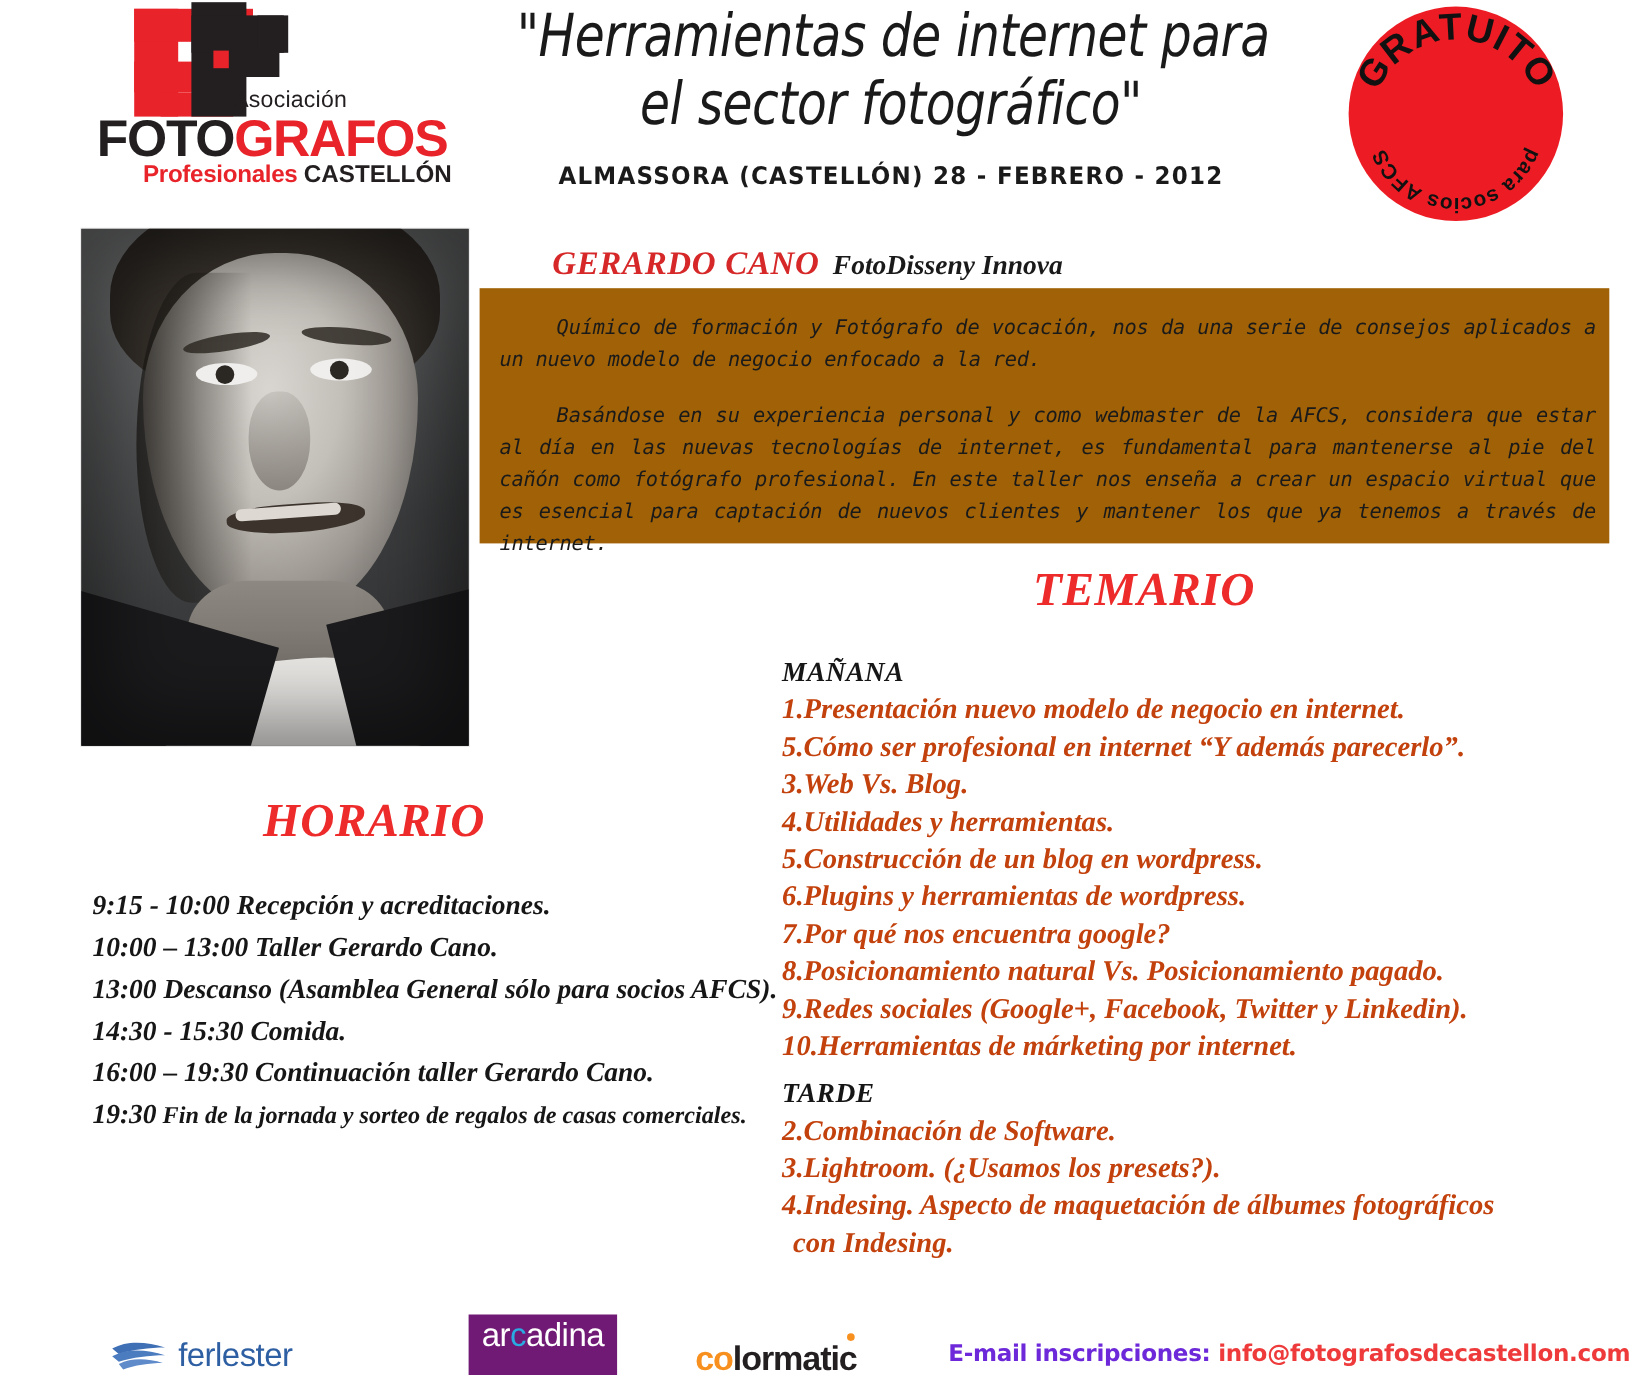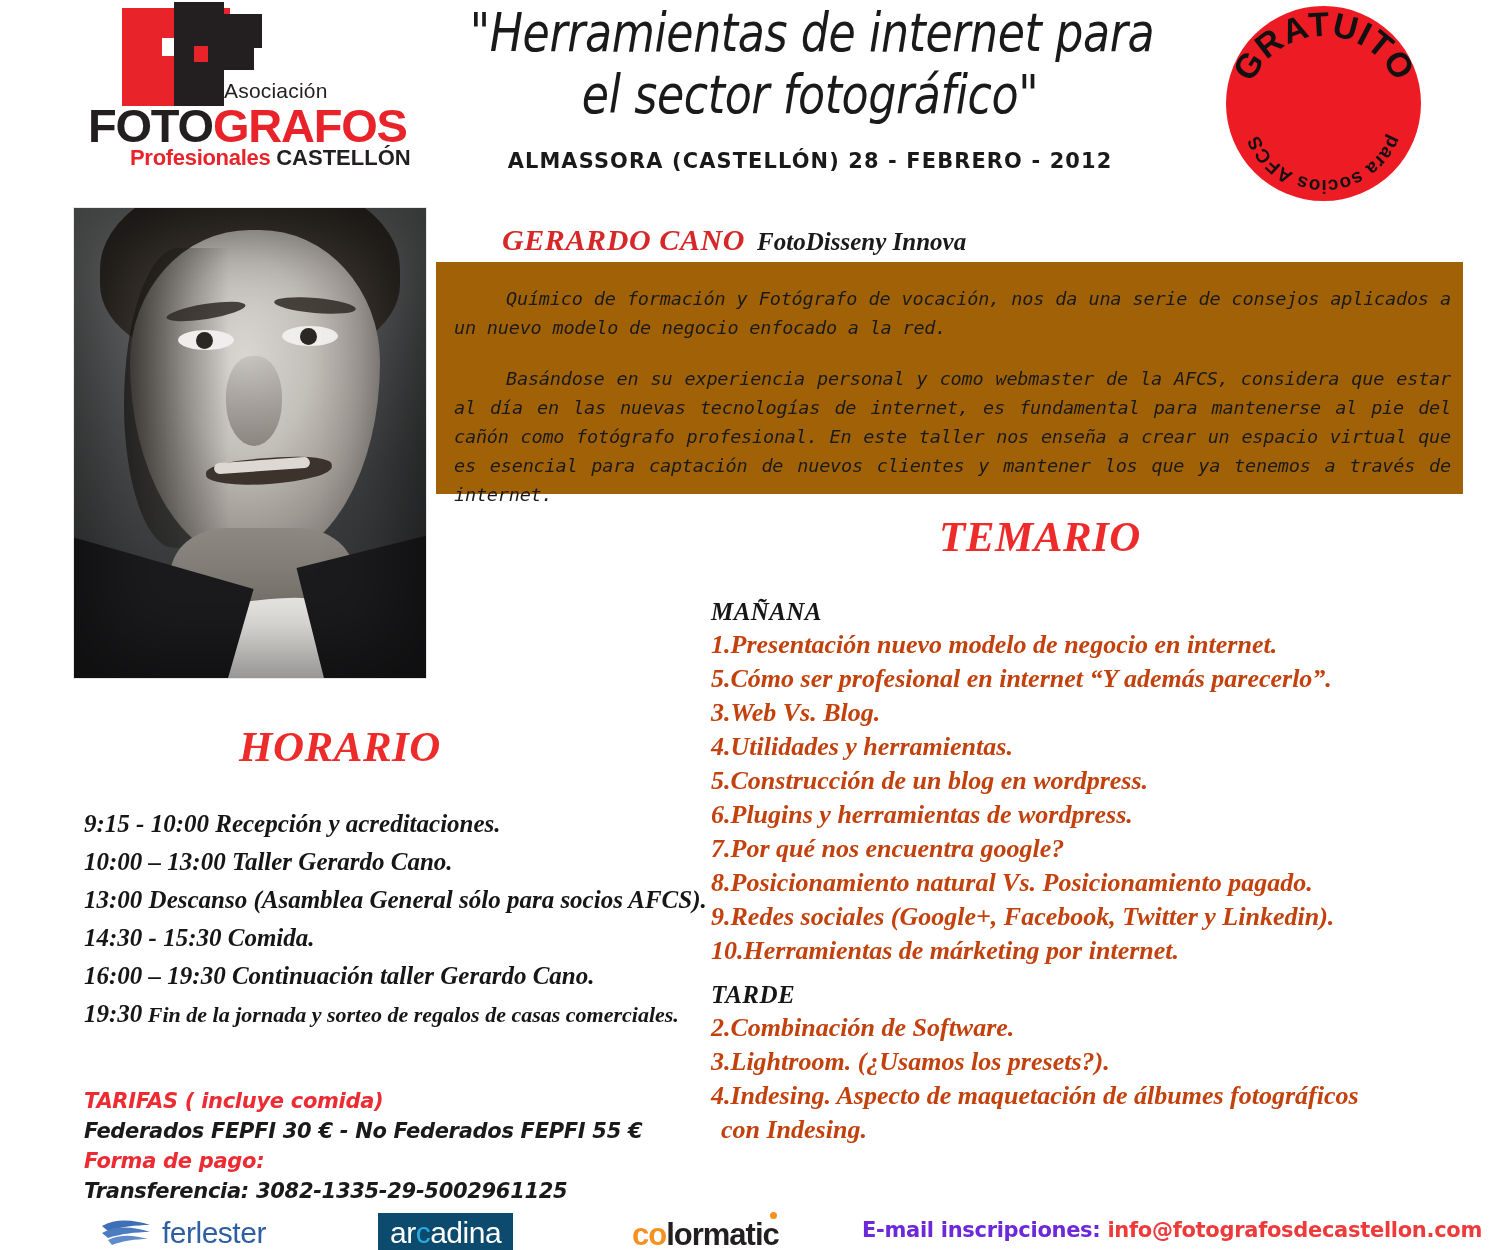--- a/index.html
+++ b/index.html
@@ -35,21 +35,21 @@
     height: 104px;
   }
   
   .f-bar-v  { position:absolute; background:#E8232A; }
   .f-bar-h  { position:absolute; background:#E8232A; }
   .t-bar-v  { position:absolute; background:#231F20; }
   .t-bar-h  { position:absolute; background:#231F20; }
 
   .logo-asoc {
     position: absolute;
-    left: 136px;
+    left: 124px;
     top: 77px;
     font-family: "Liberation Sans", sans-serif;
     font-size: 21px;
     color: #231F20;
     letter-spacing: .2px;
   }
   .logo-fotografos {
     position: absolute;
     left: 0px;
     top: 96px;
@@ -377,27 +377,28 @@
   .ferl-text {
     font-family: "Liberation Sans", sans-serif;
     font-size: 30px;
     color: #2E5FA3;
     vertical-align: middle;
     letter-spacing: -.5px;
   }
   
   #spon-arcadina { left: 278px; }
   .arc-box {
-    background: #0c4a6e;
-    padding: 5px 12px 2px 12px;
+    background: #701a75;
+    padding: 5px 12px 20px 12px;
     font-family: "Liberation Sans", sans-serif;
     font-size: 30px;
     color: #ffffff;
     letter-spacing: -.5px;
     line-height: 1;
+    margin-left: 48px;
   }
   .arc-box .c { color: #29ABE2; }
   
   #spon-colormatic { left: 532px; }
   .col-text {
     font-family: "Liberation Sans", sans-serif;
     font-weight: 700;
     font-size: 31px;
     color: #231F20;
     letter-spacing: -1px;
@@ -530,26 +531,20 @@
     <div class="hrow">
       <span class="t">16:00 – 19:30</span>
       <span>Continuación taller Gerardo Cano.</span>
     </div>
     <div class="hrow small">
       <span class="t">19:30</span>
       <span>Fin de la jornada y sorteo de regalos de casas comerciales.</span>
     </div>
   </div>
 
-  <div id="tarifas">
-    <div class="tl red">TARIFAS ( incluye comida)</div>
-    <div class="tl blk">Federados FEPFI 30 € - No Federados FEPFI 55 €</div>
-    <div class="tl red">Forma de pago:</div>
-    <div class="tl blk">Transferencia: 3082-1335-29-5002961125</div>
-  </div>
 
   <div id="temario-title">TEMARIO</div>
 
   <div class="temario-col" id="temario-manana">
     <div class="tem-head">MAÑANA</div>
     <div class="tem-item">1.Presentación nuevo modelo de negocio en internet.</div>
     <div class="tem-item">5.Cómo ser profesional en internet “Y además parecerlo”.</div>
     <div class="tem-item">3.Web Vs. Blog.</div>
     <div class="tem-item">4.Utilidades y herramientas.</div>
     <div class="tem-item">5.Construcción de un blog en wordpress.</div>

